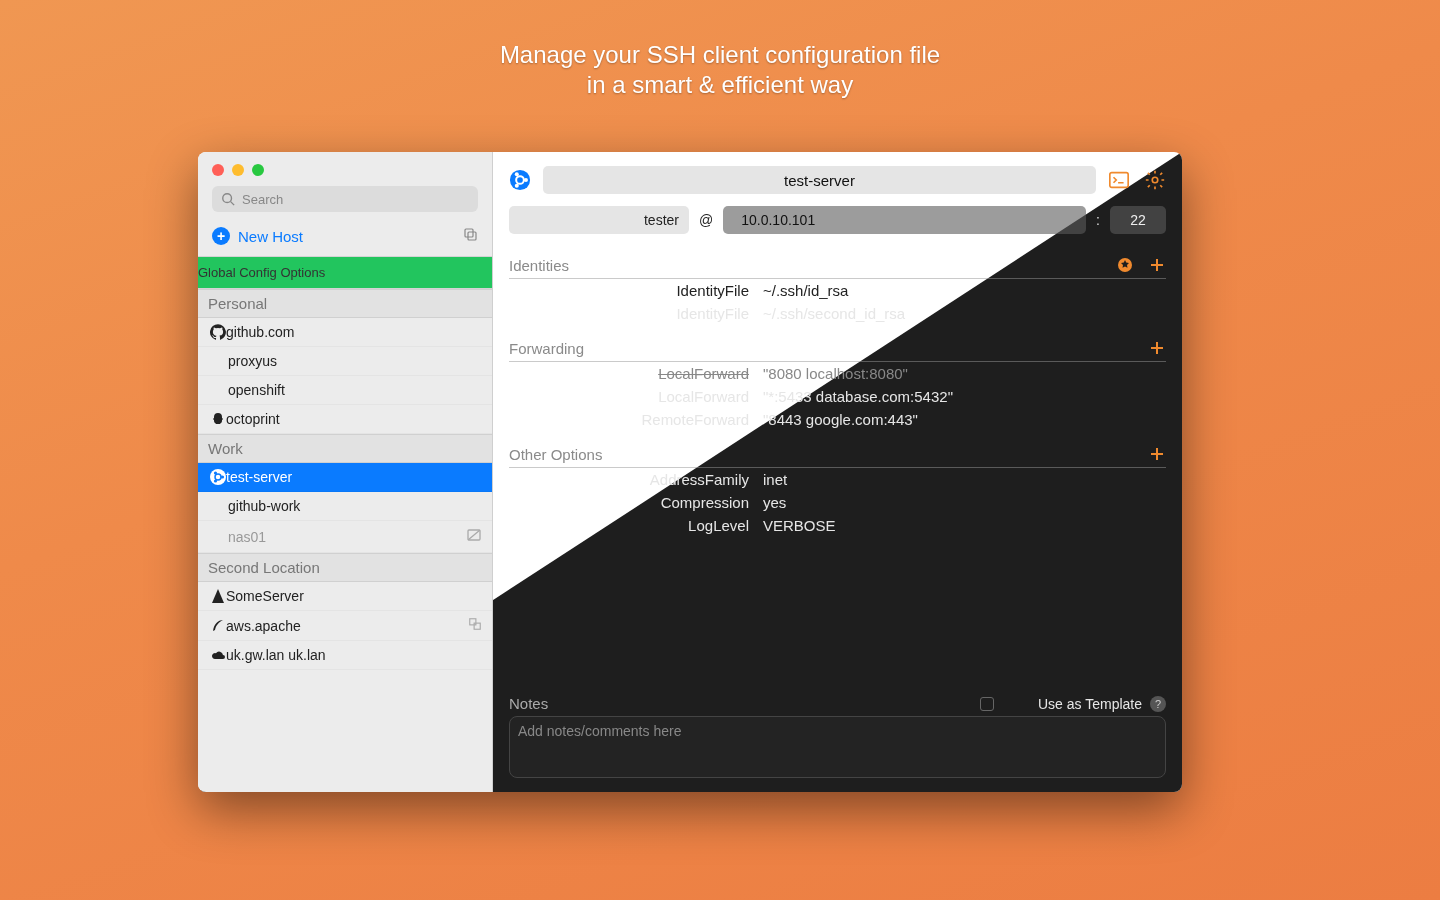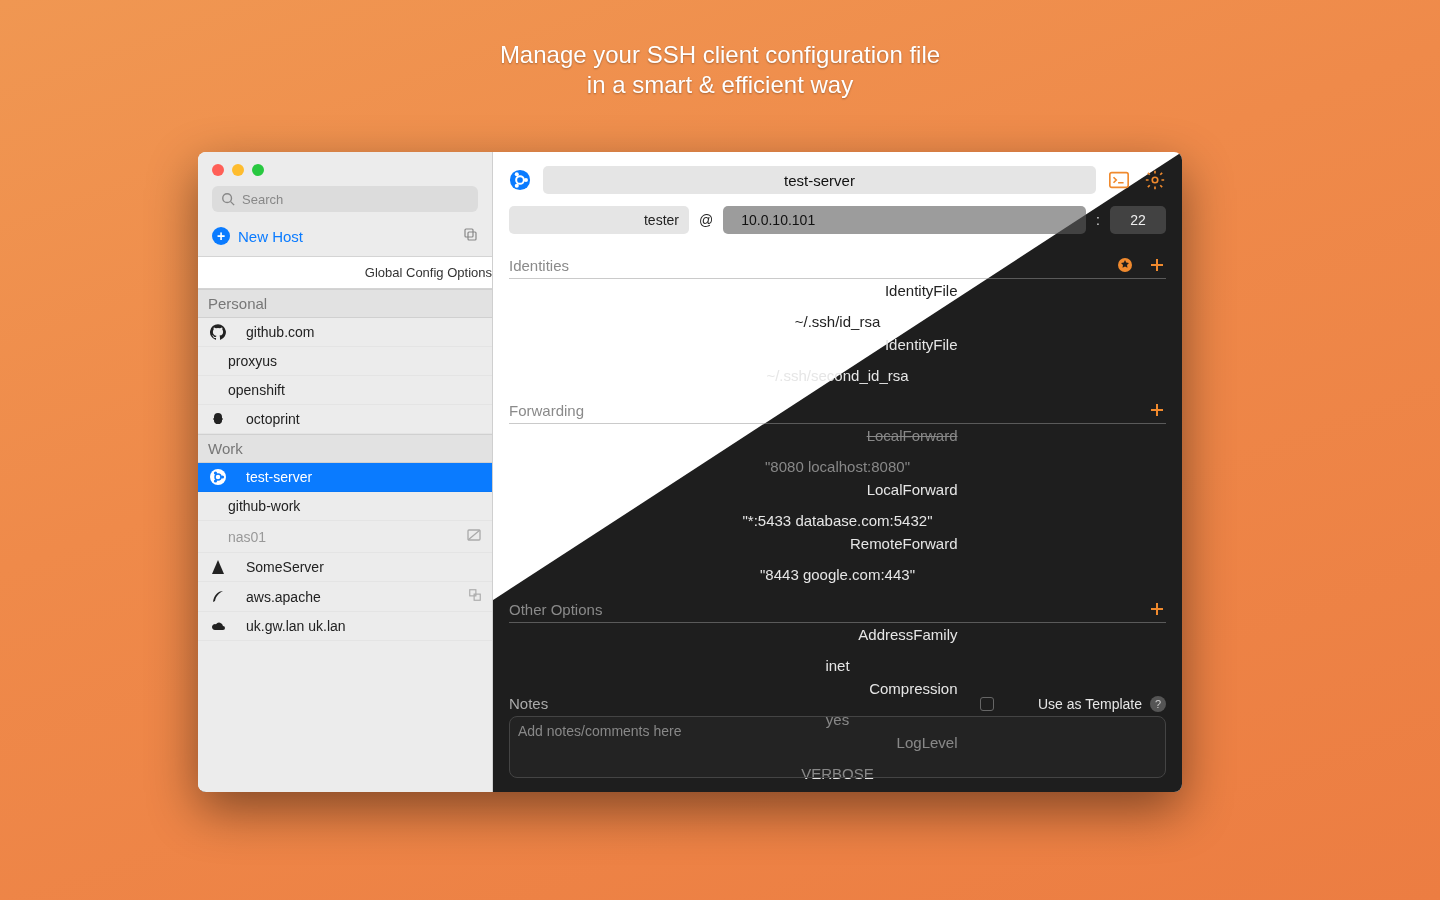--- a/index.html
+++ b/index.html
@@ -91,40 +91,40 @@
     width: 18px; height: 18px; border-radius: 50%;
     background: #0a7bff;
     color: #fff;
     display: flex; align-items: center; justify-content: center;
     font-size: 14px; font-weight: 700;
     line-height: 1;
   }
   .newhost-label { color: #0a7bff; font-size: 15px; flex: 1; }
   .dup-icon { color: #888; }
   .global-options {
-    text-align: right;
+    text-align: left;
     font-size: 13px;
     padding: 8px 0;
     border-top: 1px solid #d4d4d4;
     border-bottom: 1px solid #d4d4d4;
-    background: #ffffff;
+    background: #22c55e;
     color: #333;
   }
   .group-header {
     font-size: 15px;
     color: #777;
     background: #e2e2e2;
     padding: 5px 10px;
     border-top: 1px solid #d0d0d0;
     border-bottom: 1px solid #d0d0d0;
   }
   .host-item {
     display: flex;
     align-items: center;
-    gap: 20px;
+    gap: 0;
     padding: 6px 10px 6px 12px;
     font-size: 14px;
     color: #222;
     border-bottom: 1px solid rgba(0,0,0,0.03);
     cursor: default;
   }
   .host-item.indent { padding-left: 30px; }
   .host-item.dim { color: #999; }
   .host-item.selected {
     background: #0a7bff;
@@ -191,21 +191,20 @@
     flex:1;
   }
   .section-actions { display:flex; gap:14px; }
   .section-actions .action-icon { width:18px; height:18px; color:#f08a2e; display:flex; align-items:center; justify-content:center; }
   .kv-row {
     display:flex;
     align-items:center;
     gap: 14px;
     padding: 3px 0;
     font-size: 15px;
-    flex-direction: column;
   }
   .kv-key {
     width: 240px;
     text-align: right;
     color: #222;
   }
   .kv-val { color: #222; }
   .kv-row.dark .kv-key, .kv-row.dark .kv-val { color:#e6e6e6; }
   .kv-row.strike .kv-key { text-decoration: line-through; color:#888; }
   .kv-row.strike .kv-val { color:#888; }
@@ -311,20 +310,21 @@
         <div class="host-item indent">
           <span>github-work</span>
         </div>
         <div class="host-item indent dim">
           <span>nas01</span>
           <span class="item-trail"><svg viewBox="0 0 16 16" width="16" height="16" fill="none" stroke="#aaa" stroke-width="1.3">
               <rect x="2" y="3" width="12" height="10" rx="1"></rect>
               <line x1="2" y1="13" x2="14" y2="3"></line>
             </svg></span>
         </div>
+        <div class="group-header">Second Location</div>
         <div class="host-item">
           <span class="host-icon">
             <svg viewBox="0 0 16 16" width="16" height="16" fill="#222">
               <path d="M8 1l6 14H2L8 1z"></path>
             </svg>
           </span>
           <span>SomeServer</span>
         </div>
         <div class="host-item">
           <span class="host-icon">

